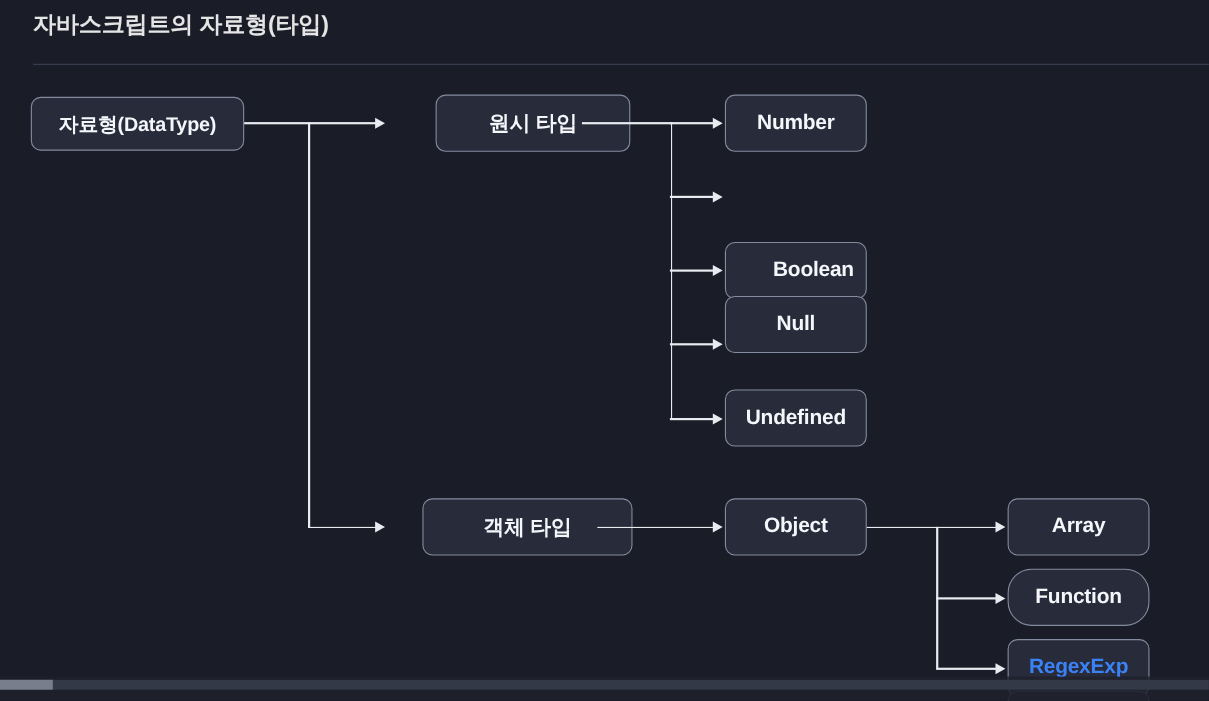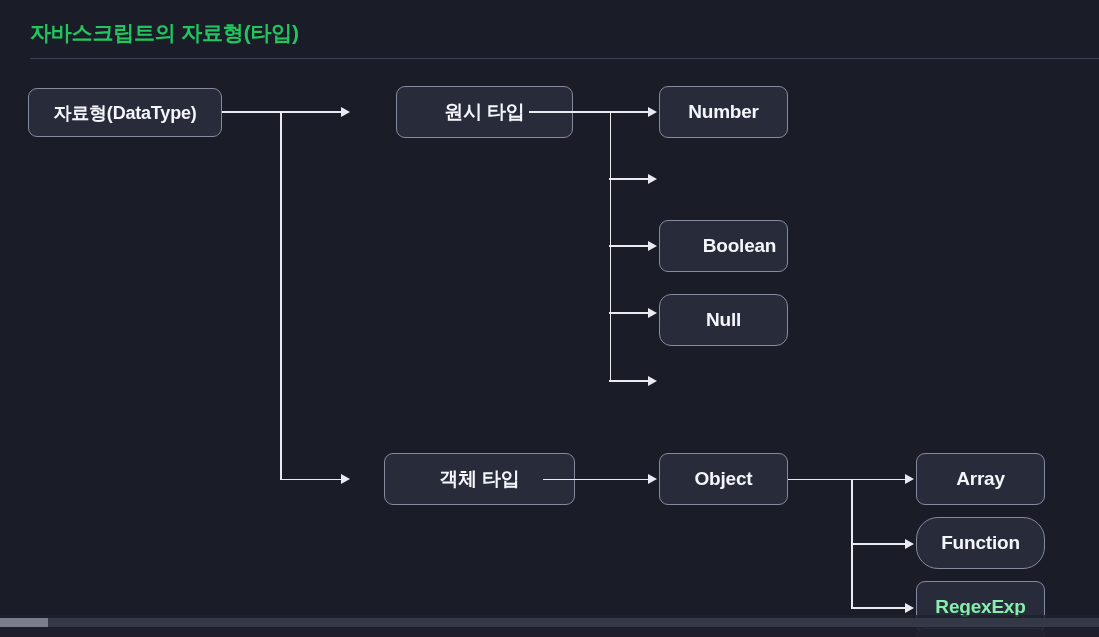--- a/index.html
+++ b/index.html
@@ -19,25 +19,25 @@
   #page {
     position: absolute;
     inset: 0;
     background: #1a1d28;
   }
 
   
   .page-title {
     position: absolute;
     left: 30px;
-    top: 19px;
+    top: 8px;
     font-size: 21px;
     font-weight: bold;
     letter-spacing: -0.2px;
-    color: #22c55e;
+    color: #e5e5e5;
     white-space: nowrap;
   }
   .header-divider {
     position: absolute;
     left: 30px;
     top: 58px;
     width: 1069px;
     height: 1px;
     background: #3a4052;
   }
@@ -65,21 +65,21 @@
     color: #f4f6fa;
     font-size: 19px;
     font-weight: bold;
     letter-spacing: -0.2px;
     white-space: nowrap;
   }
   .node.root {
     font-size: 18px;
   }
   .node.dim {
-    color: #86efac;
+    color: #3b82f6;
   }
 
   
   .ln {
     position: absolute;
     background: #e9ebf1;
   }
   .ln.h { height: 1.6px; }
   .ln.v { width: 1.6px; }
 
@@ -151,24 +151,25 @@
 
     <div class="ln h" style="left:609px; top:116px; width:41px;"></div>
     <div class="arrow" style="left:648px; top:112px;"></div>
 
     <div class="ln h" style="left:609px; top:183px; width:41px;"></div>
     <div class="arrow" style="left:648px; top:179px;"></div>
     <div class="node" style="left:659px; top:158px; width:129px; height:52px;padding-left:32px;">Boolean</div>
 
     <div class="ln h" style="left:609px; top:250px; width:41px;"></div>
     <div class="arrow" style="left:648px; top:246px;"></div>
-    <div class="node" style="left:659px; top:232px; width:129px; height:52px;border-radius:12px;">Null</div>
+    <div class="node" style="left:659px; top:207px; width:129px; height:52px;">Null</div>
 
     <div class="ln h" style="left:609px; top:318px; width:41px;"></div>
     <div class="arrow" style="left:648px; top:314px;"></div>
+    <div class="node" style="left:659px; top:292px; width:129px; height:52px;">Undefined</div>
 
     <div class="node" style="left:352px; top:391px; width:191px; height:52px;margin-left:32px;">객체 타입</div>
 
     <div class="ln h" style="left:543px; top:416.5px; width:107px;"></div>
     <div class="arrow" style="left:648px; top:412px;"></div>
     <div class="node" style="left:659px; top:391px; width:129px; height:52px;">Object</div>
 
     <div class="ln h" style="left:788px; top:416.5px; width:64px;"></div>
     <div class="ln v" style="left:851px; top:416.5px; height:129px;"></div>
 

